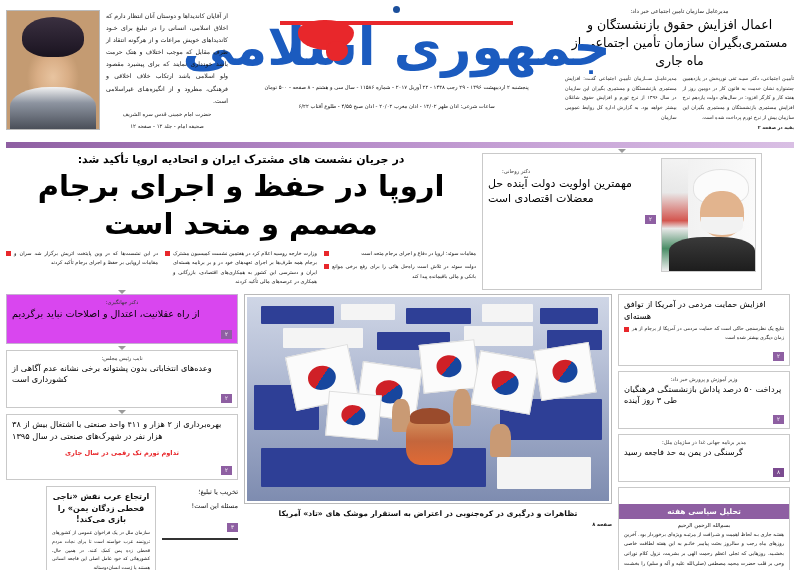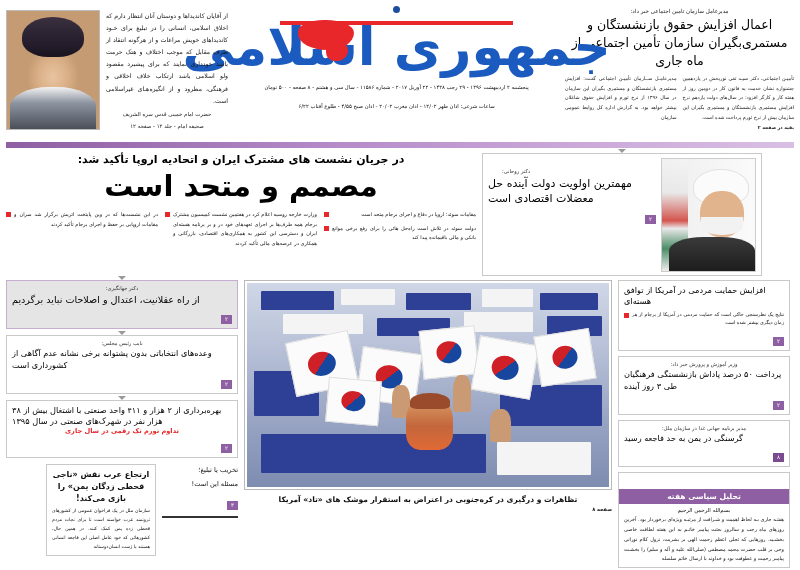--- a/index.html
+++ b/index.html
@@ -77,28 +77,28 @@
   .bsq{width:5px;height:5px;background:#e8272b;flex:0 0 5px;margin-top:2px;}
   .btxt{font-size:5.1px;line-height:1.85;text-align:justify;flex:1;color:#111;}
 
   
   .lower{display:flex;flex-direction:row-reverse;padding:0 6px;gap:6px;box-sizing:border-box;}
   .col-right{width:172px;display:flex;flex-direction:column;gap:5px;}
   .col-mid{width:368px;}
   .col-left{width:232px;display:flex;flex-direction:column;gap:6px;}
 
   .card{border:1px solid #c9c9c9;background:#fff;padding:4px 5px 3px 5px;position:relative;box-sizing:border-box;}
-  .card.tinted{background:#e5e5e5;border-color:#c6aed2;}
+  .card.tinted{background:#d946ef;border-color:#c6aed2;}
   .card-kicker{font-size:5.2px;text-align:center;color:#333;margin-bottom:2px;}
   .card-head{font-size:9.6px;line-height:1.38;text-align:left;color:#000;}
   .card-head.sm{font-size:8.2px;}
   .card-head.lg{font-size:11px;}
   .card-sub{display:flex;flex-direction:row-reverse;gap:3px;margin-top:3px;}
   .card-sub .btxt{font-size:4.8px;}
-  .redline{color:#e8272b;font-weight:bold;font-size:6.6px;text-align:center;margin-top:0;}
+  .redline{color:#e8272b;font-weight:bold;font-size:6.6px;text-align:center;margin-top:7px;}
   .pnum{
     display:inline-block;min-width:9px;height:9px;line-height:9px;background:#8e5fa2;color:#fff;
     font-size:5.6px;text-align:center;padding:0 1px;margin-top:3px;
   }
   .pnum.dark{background:#7b4b90;}
   .caret{width:0;height:0;border-left:4px solid transparent;border-right:4px solid transparent;
     border-top:4px solid #9a9a9a;position:absolute;top:-5px;left:50%;transform:translateX(-50%);}
 
   
   .photo-wrap{border:1px solid #b9b9b9;padding:2px;background:#fff;}
@@ -166,20 +166,21 @@
       </div>
     </div>
   </div>
 
   <div class="divider"></div>
 
   <div class="main">
 
     <div class="headzone">
       <div class="head-kicker">در جریان نشست های مشترک ایران و اتحادیه اروپا تأکید شد:</div>
+      <div class="head-main">اروپا در حفظ و اجرای برجام</div>
       <div class="head-main">مصمم و متحد است</div>
 
       <div class="bullets">
         <div class="bcol">
           <div class="bitem">
             <span class="bsq"></span>
             <span class="btxt">در این نشست‌ها که در وین پایتخت اتریش برگزار شد سران و مقامات اروپایی بر حفظ و اجرای برجام تأکید کردند</span>
           </div>
         </div>
         <div class="bcol">

